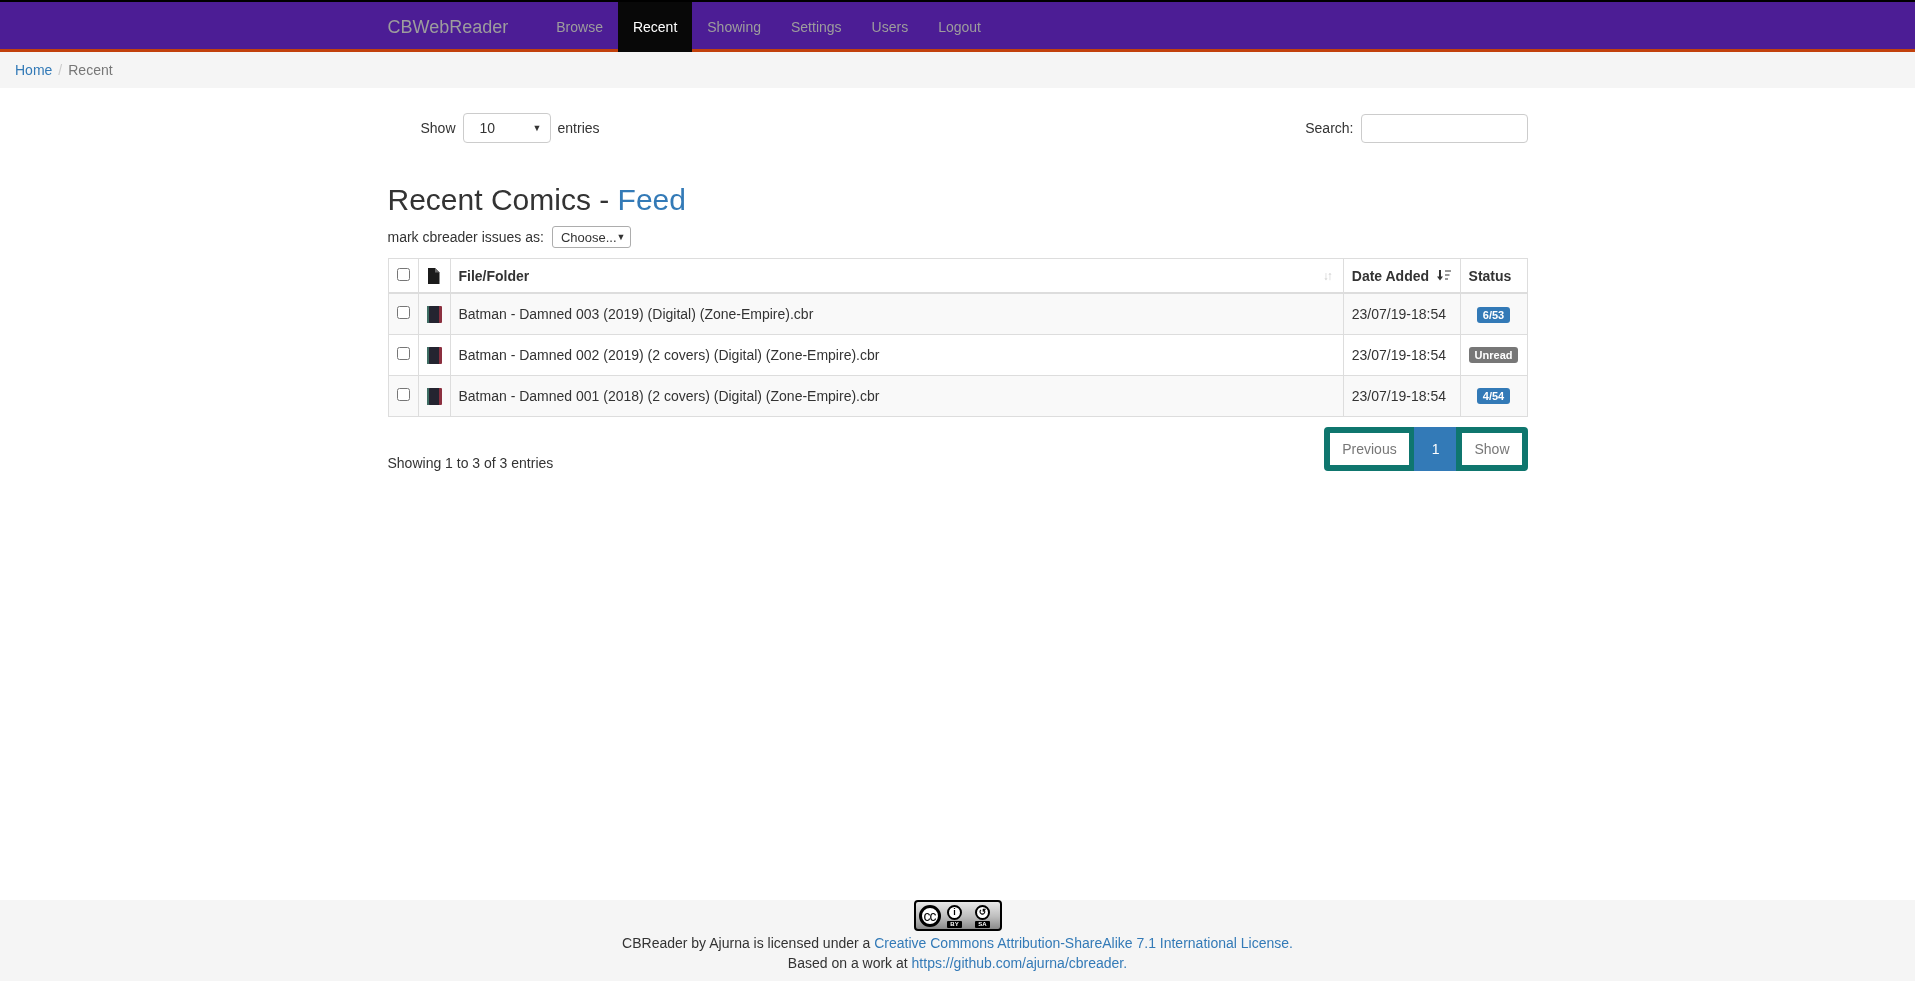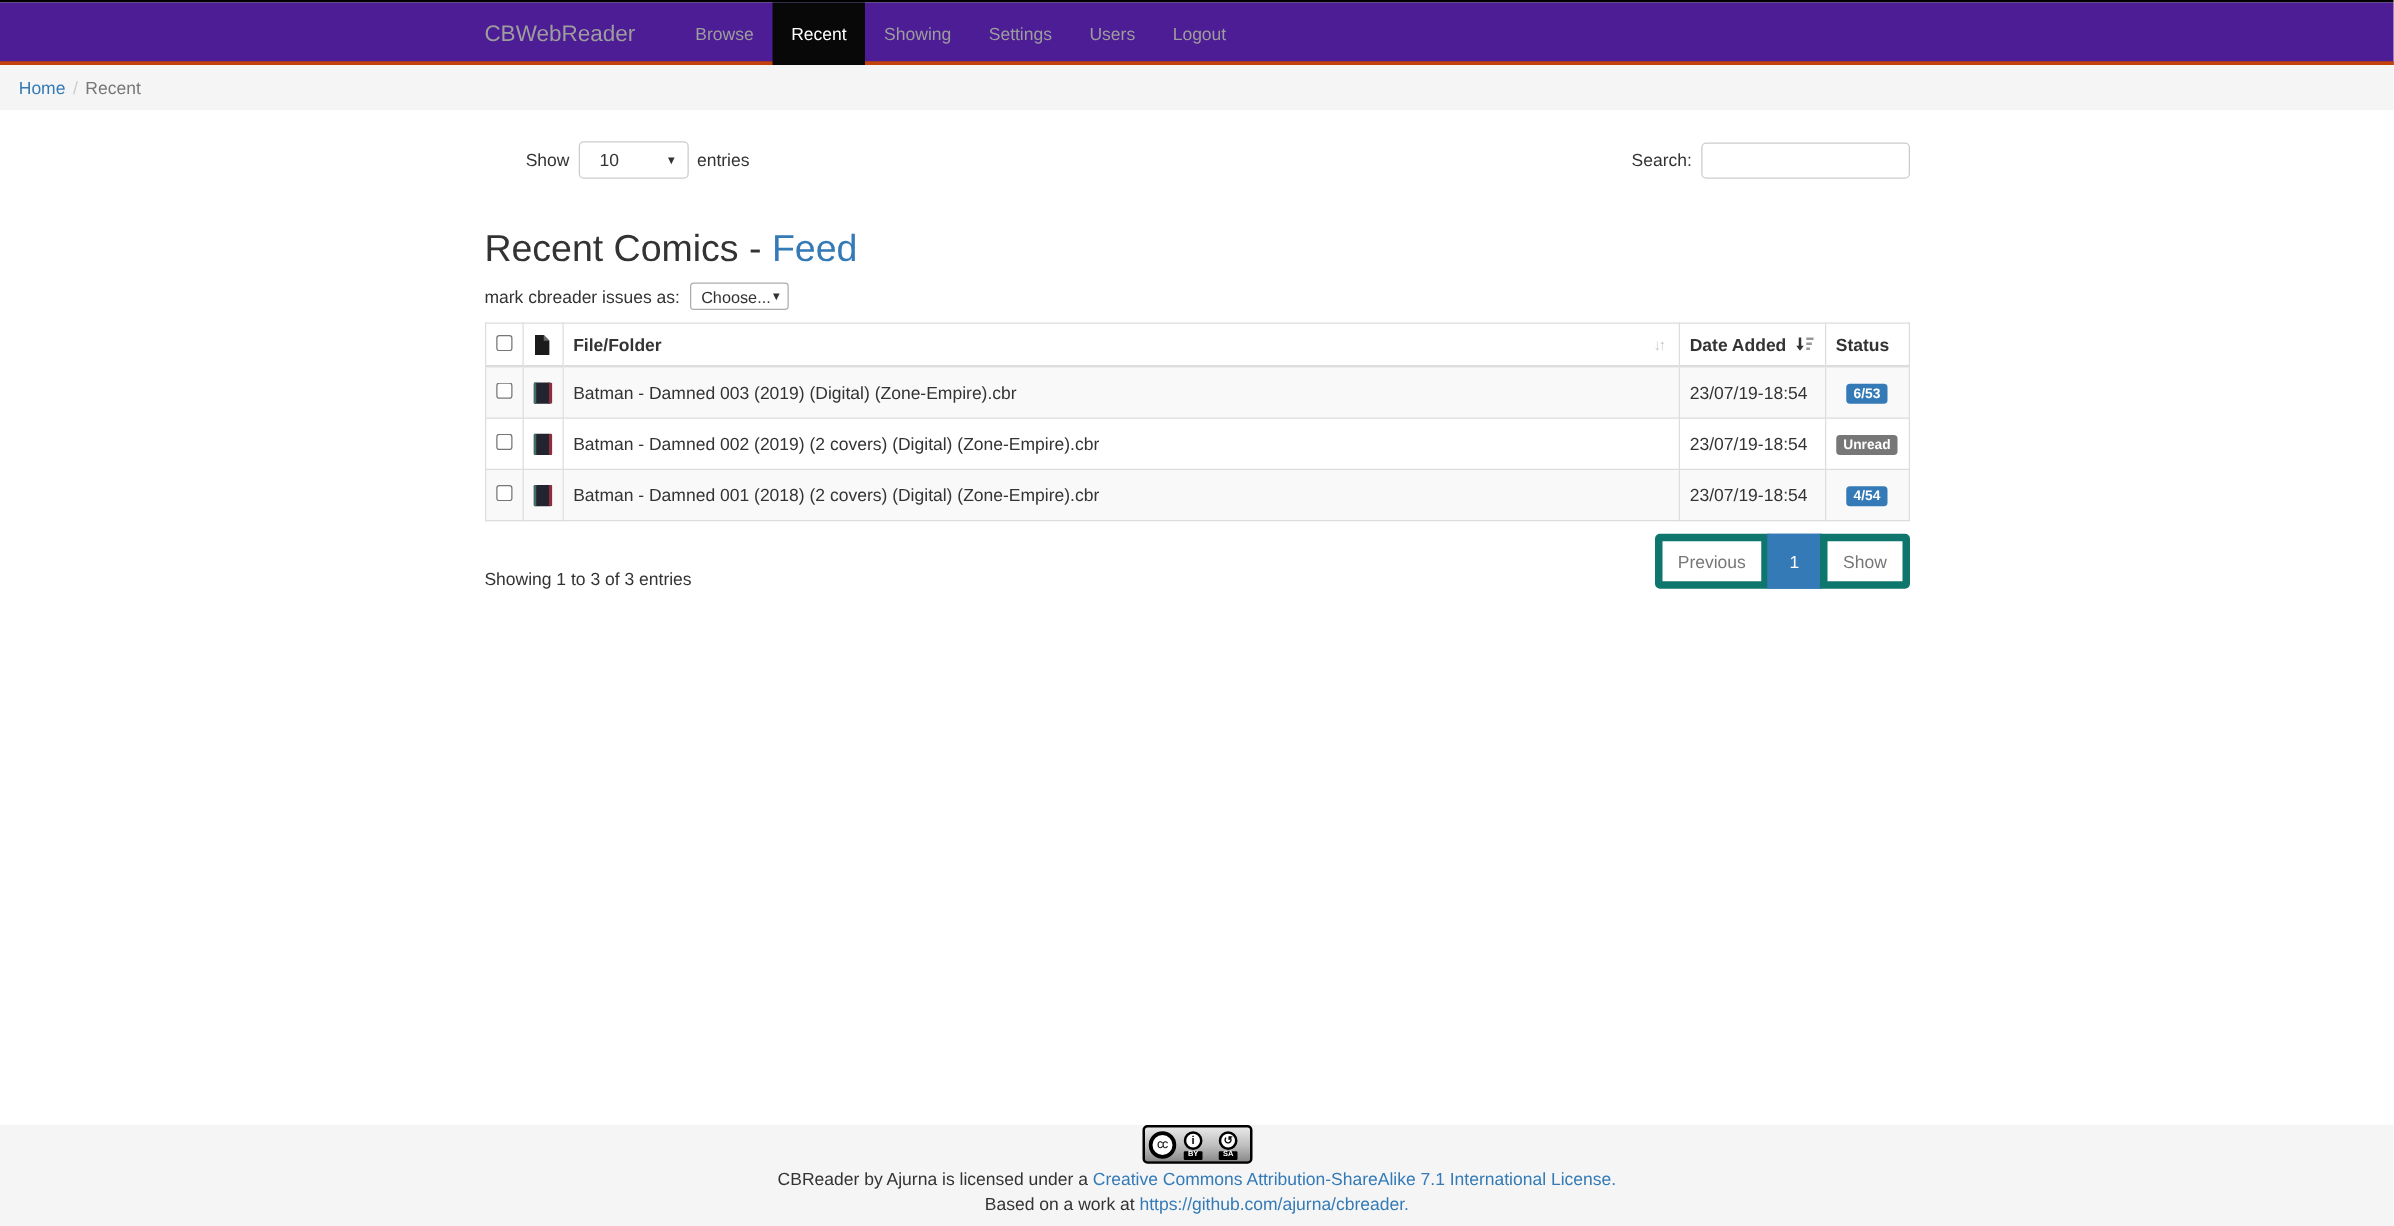--- a/index.html
+++ b/index.html
@@ -111,21 +111,21 @@
   .footer .line:first-of-type { margin-top: 5px; }
   .footer a { color: #337ab7; }
 
   .cc-badge {
     width: 88px; height: 31px; margin: 0 auto; border: 2px solid #000; border-radius: 4px;
     background: linear-gradient(180deg, #e8e8e8 0%, #bdbdbd 55%, #8a8a8a 100%);
     display: flex; align-items: center; padding: 0 3px; cursor: pointer;
   }
   .cc-circle {
     width: 22px; height: 22px; border: 3px solid #000; border-radius: 50%;
-    background: #fff; color: #000; font-weight: normal; font-size: 10px; letter-spacing: -1px;
+    background: #fff; color: #000; font-weight: normal; font-size: 14px; letter-spacing: -1px;
     display: flex; align-items: center; justify-content: center; flex: 0 0 auto;
   }
   .cc-col { flex: 1; display: flex; flex-direction: column; align-items: center; margin-top: 2px; }
   .cc-small-circle {
     width: 15px; height: 15px; border: 2px solid #000; border-radius: 50%;
     background: #fff; color: #000; font-size: 9px; font-weight: bold;
     display: flex; align-items: center; justify-content: center; line-height: 1;
   }
   .cc-tag {
     margin-top: 1px; background: #000; color: #fff; font-size: 6px; font-weight: bold;

